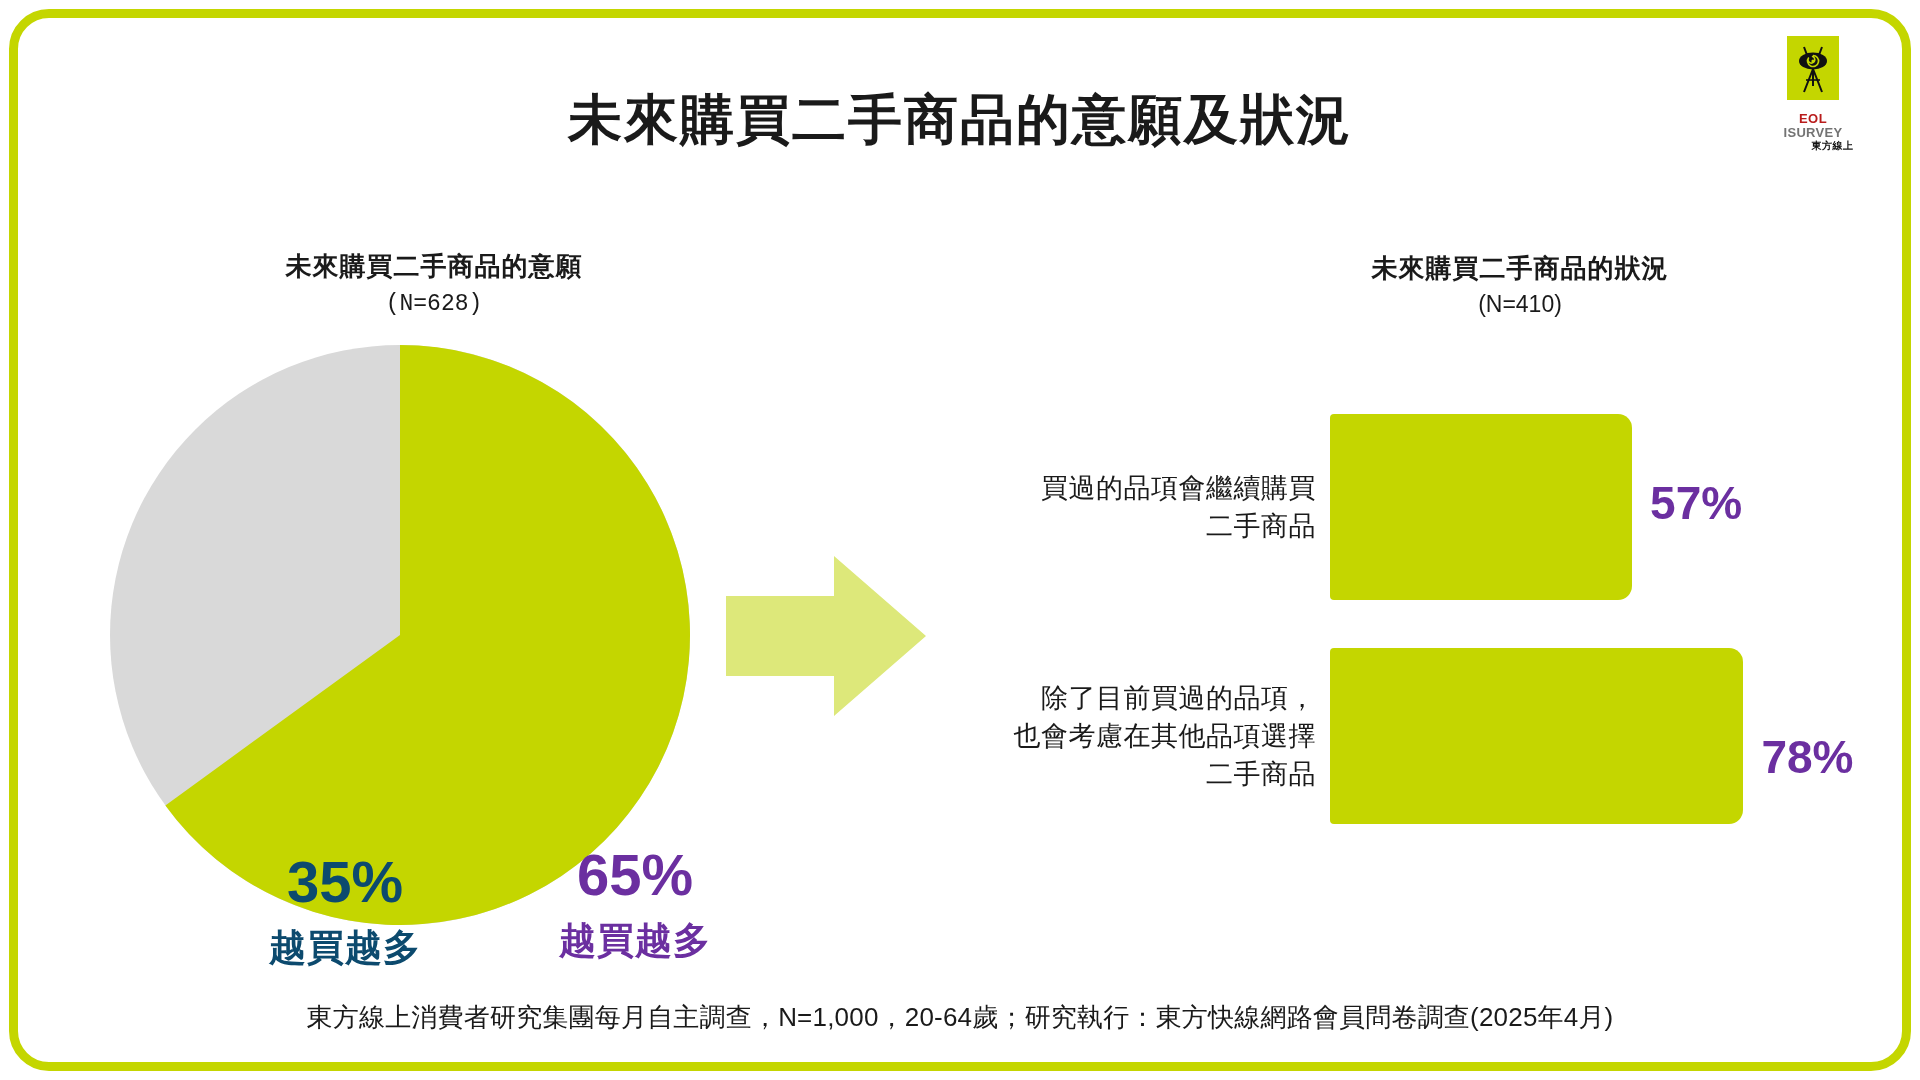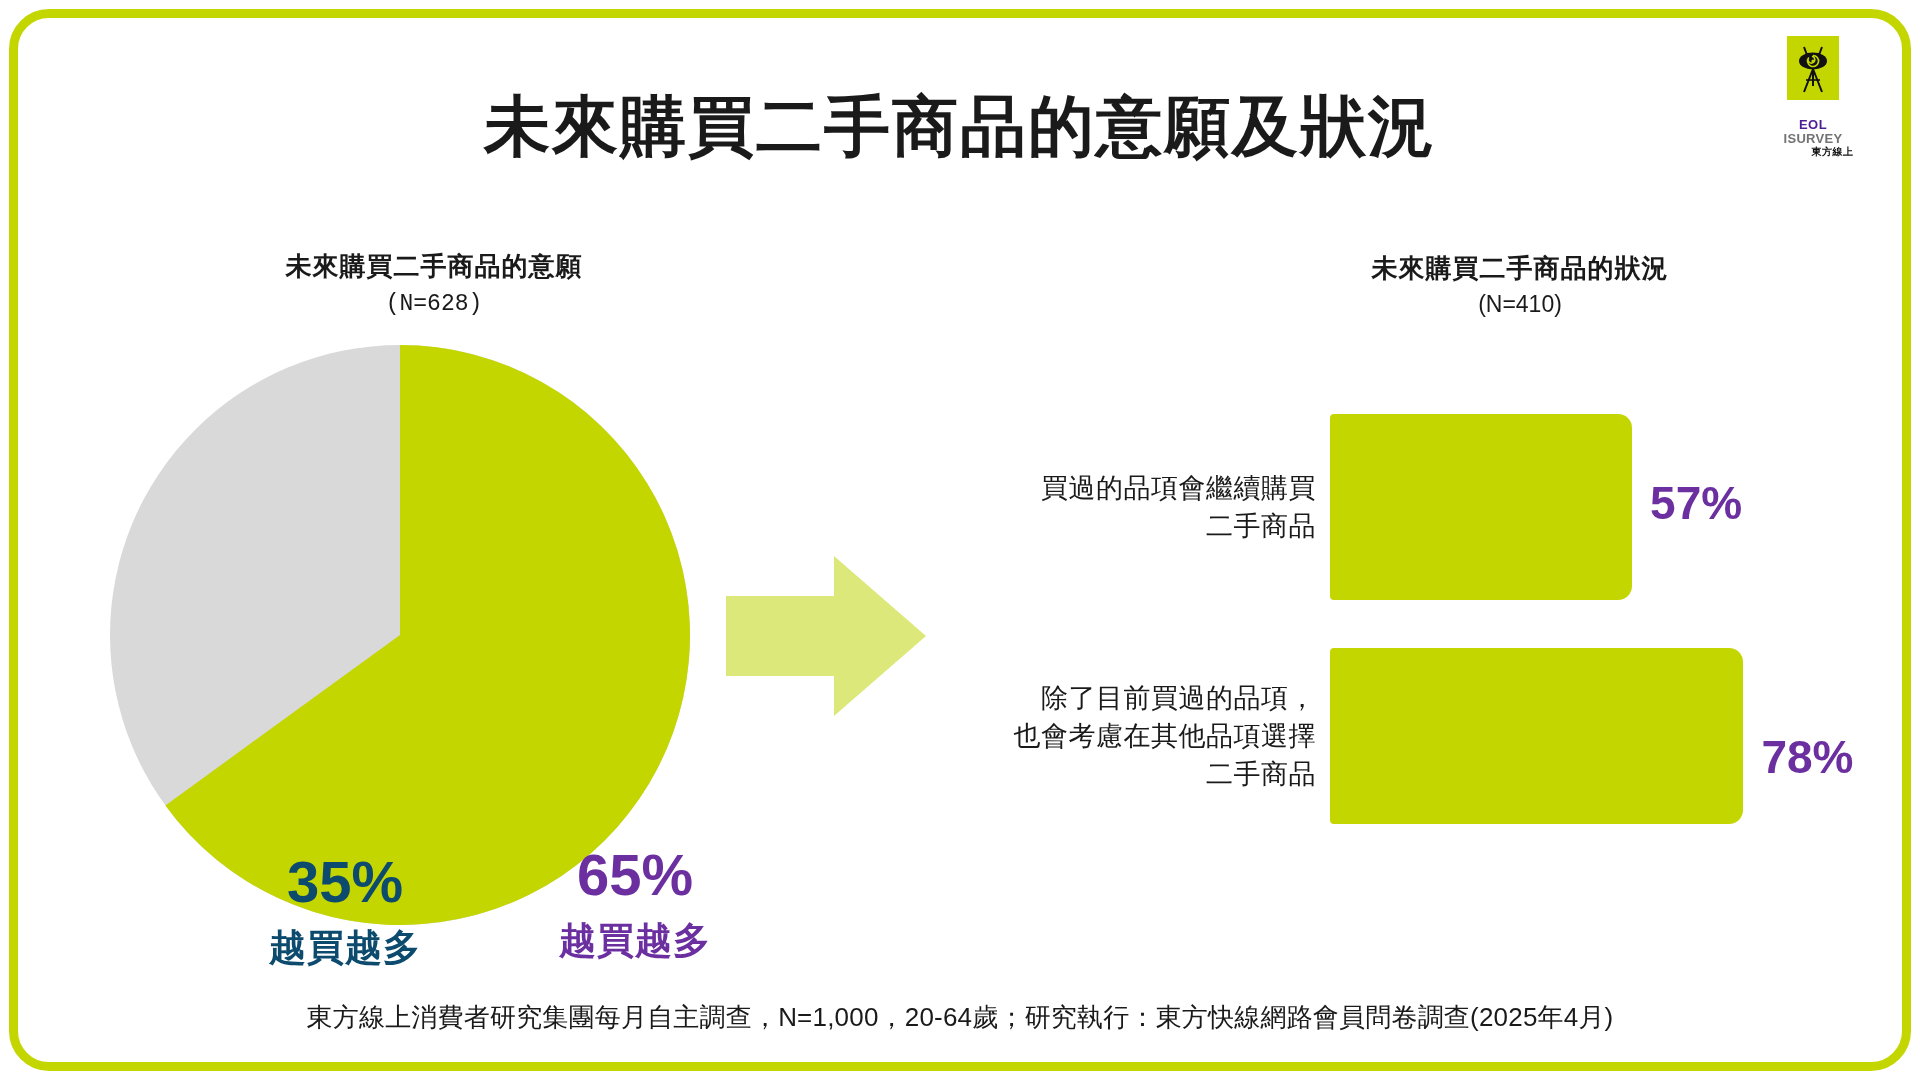--- a/index.html
+++ b/index.html
@@ -30,30 +30,30 @@
     position:absolute;
     left:1765px; top:36px;
     width:96px; height:118px;
     display:flex; flex-direction:column; align-items:center;
   }
   #logo-mark {
     width:52px; height:64px;
     background:#c4d600;
     position:relative;
   }
-  #logo-eol  { font-size:13px; font-weight:bold; color:#4c1d95; letter-spacing:.5px; line-height:1.05; margin-top:18px;}
+  #logo-eol  { font-size:13px; font-weight:bold; color:#b91c1c; letter-spacing:.5px; line-height:1.05; margin-top:12px;}
   #logo-isv  { font-size:13px; font-weight:bold; color:#737373; letter-spacing:.3px; line-height:1.05;}
   #logo-cn   { font-size:10px; font-weight:bold; color:#111; letter-spacing:.5px; line-height:1.2; margin-top:1px;margin-left:39px;}
 
   
   #main-title {
     position:absolute;
     left:0; top:90px; width:1920px;
     text-align:center;
-    font-size:66px;
+    font-size:54px;
     font-weight:bold;
     color:#1a1a1a;
     letter-spacing:2px;
     line-height:1.1;
   }
 
   
   .panel-head { position:absolute; text-align:center; }
   .panel-head .ph-title {
     font-size:26px; font-weight:bold; color:#1a1a1a; letter-spacing:1px; line-height:1.25;

